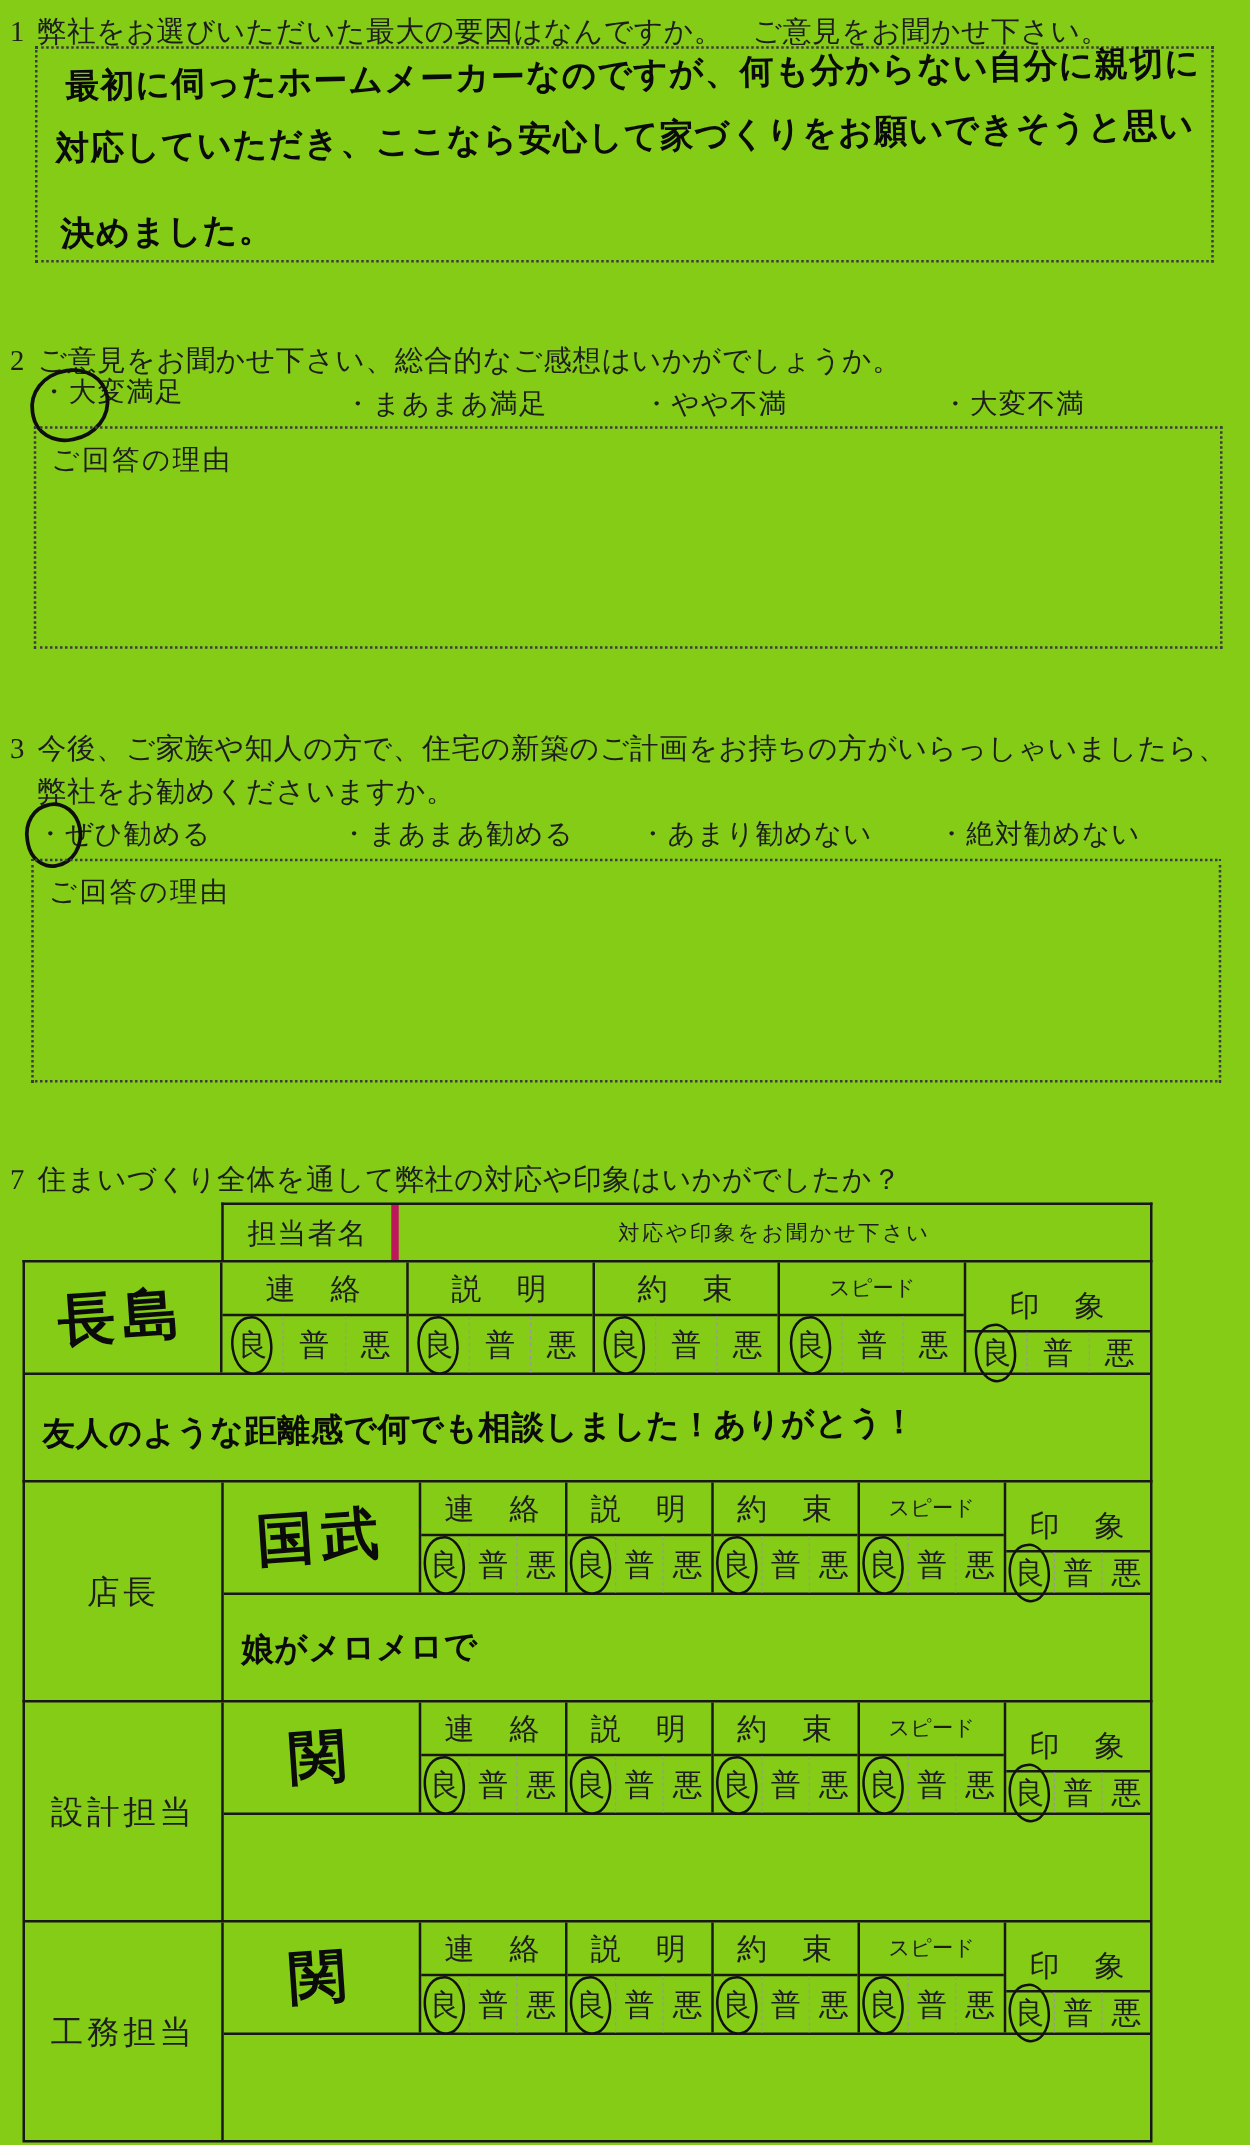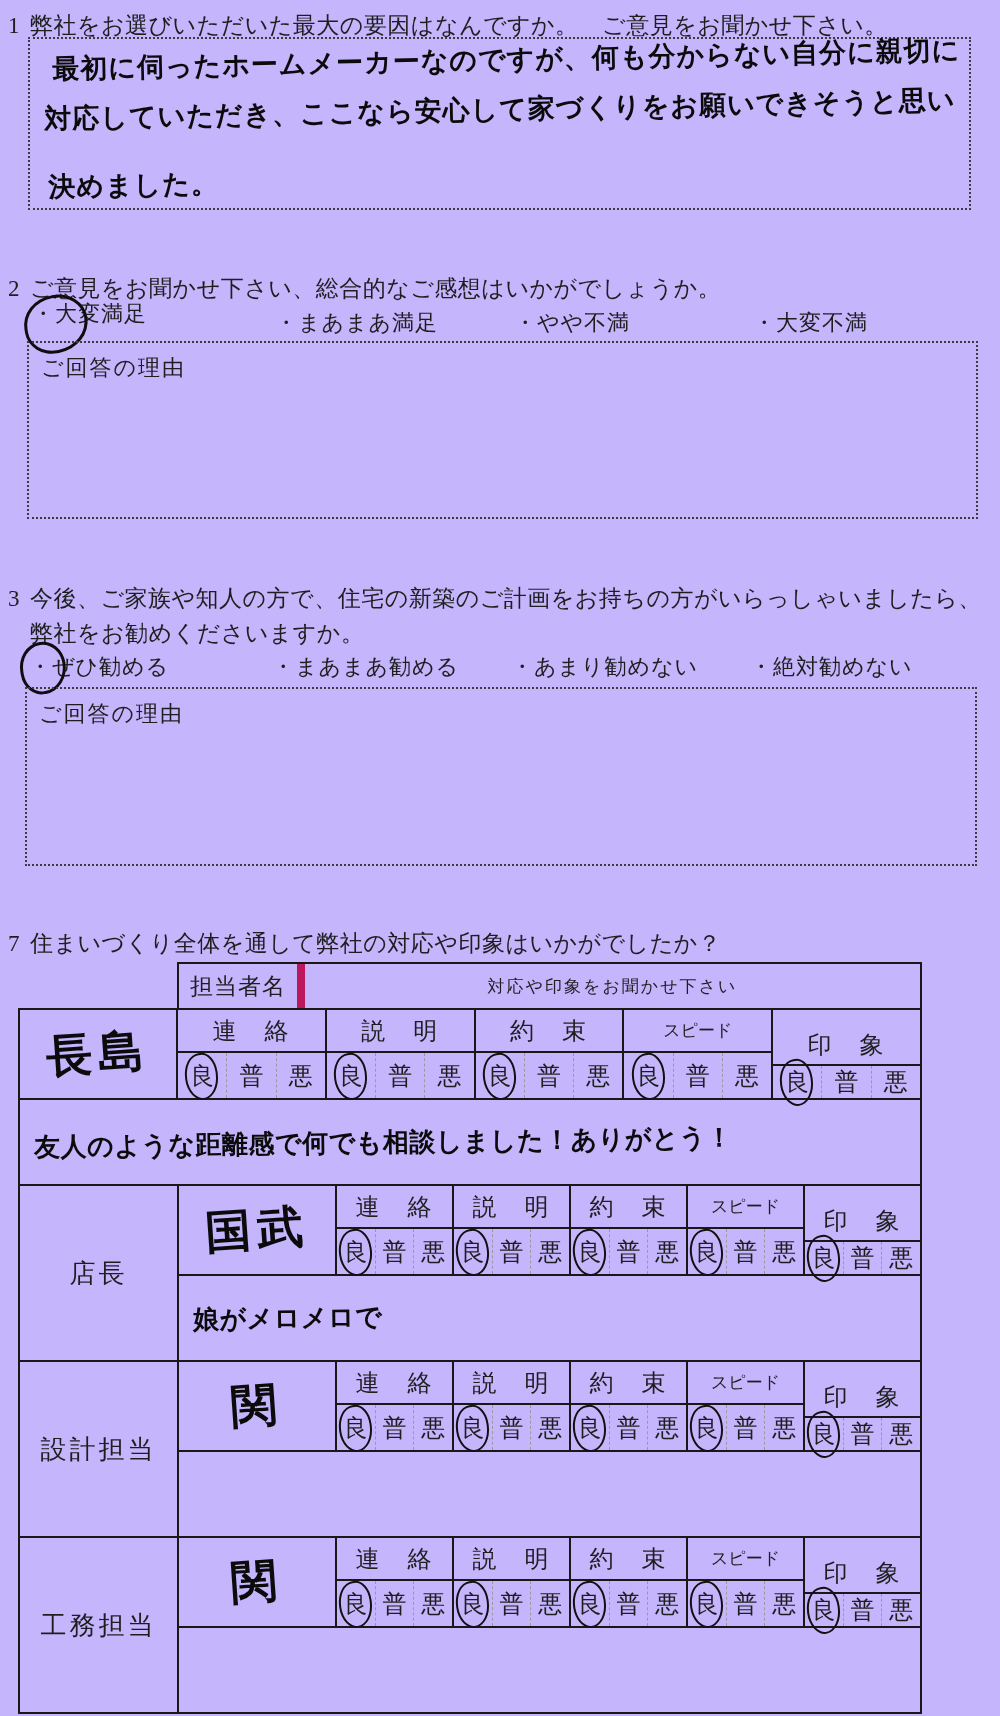--- a/index.html
+++ b/index.html
@@ -1,18 +1,18 @@
 <!DOCTYPE html>
 <html><head>
 <meta charset="utf-8">
 <style>
   html,body { margin:0; padding:0; background:#e8e8e8; }
   .page {
     position:relative; width:1000px; height:1716px; margin:0 auto;
-    background:#c4b5fd; overflow:hidden;
+    background:#84cc16; overflow:hidden;
     font-family:"Liberation Serif", serif; color:#1e1e1e;
   }
   .page * { box-sizing:border-box; }
 
   
   .qtitle { position:absolute; font-size:23px; letter-spacing:0.5px; white-space:nowrap; }
   .qtitle .qnum { display:inline-block; margin-right:10px; }
 
   
   .dotted-box { position:absolute; border:2px dotted #3c3c3c; background:transparent; }
@@ -22,21 +22,21 @@
   .hand { font-family:"DejaVu Sans", sans-serif; font-weight:700; color:#0b0b0b; }
   .ans-line { position:absolute; font-size:27px; letter-spacing:1px; white-space:nowrap; transform:rotate(-1.2deg); transform-origin:left top; }
 
   
   .opt { position:absolute; font-size:22px; letter-spacing:1px; white-space:nowrap; }
   .circle-mark { position:absolute; border:3px solid #0e0e0e; border-radius:52% 48% 55% 45%; transform:rotate(-10deg); background:transparent; }
 
   
   .tbl { position:absolute; left:18px; top:962px; width:904px; }
   .tbl-header { margin-left:159px; display:flex; height:46px; border:2px solid #181818; border-bottom:none; }
-  .hdr-name { width:126px; border-right:8px solid #be185d; display:flex; align-items:center; justify-content:center; font-size:23px; letter-spacing:1px; }
+  .hdr-name { width:140px; border-right:6px solid #be185d; display:flex; align-items:center; justify-content:center; font-size:23px; letter-spacing:1px; }
   .hdr-section { flex:1; display:flex; align-items:center; justify-content:center; font-size:17px; letter-spacing:2px; }
 
   .trow { display:flex; border:2px solid #181818; border-bottom:none; }
   .trow:last-child { border-bottom:2px solid #181818; }
   .role-cell { width:159px; border-right:2px solid #181818; display:flex; align-items:center; justify-content:center; font-size:26px; letter-spacing:3px; }
   .row-right { flex:1; display:flex; flex-direction:column; }
   .row-top { display:flex; height:88px; }
   .name-cell { width:158px; border-right:2px solid #181818; display:flex; align-items:center; justify-content:center; overflow:hidden; }
   .name-text { font-size:46px; letter-spacing:6px; transform:rotate(-4deg); white-space:nowrap; }
   .cats { flex:1; display:flex; }

